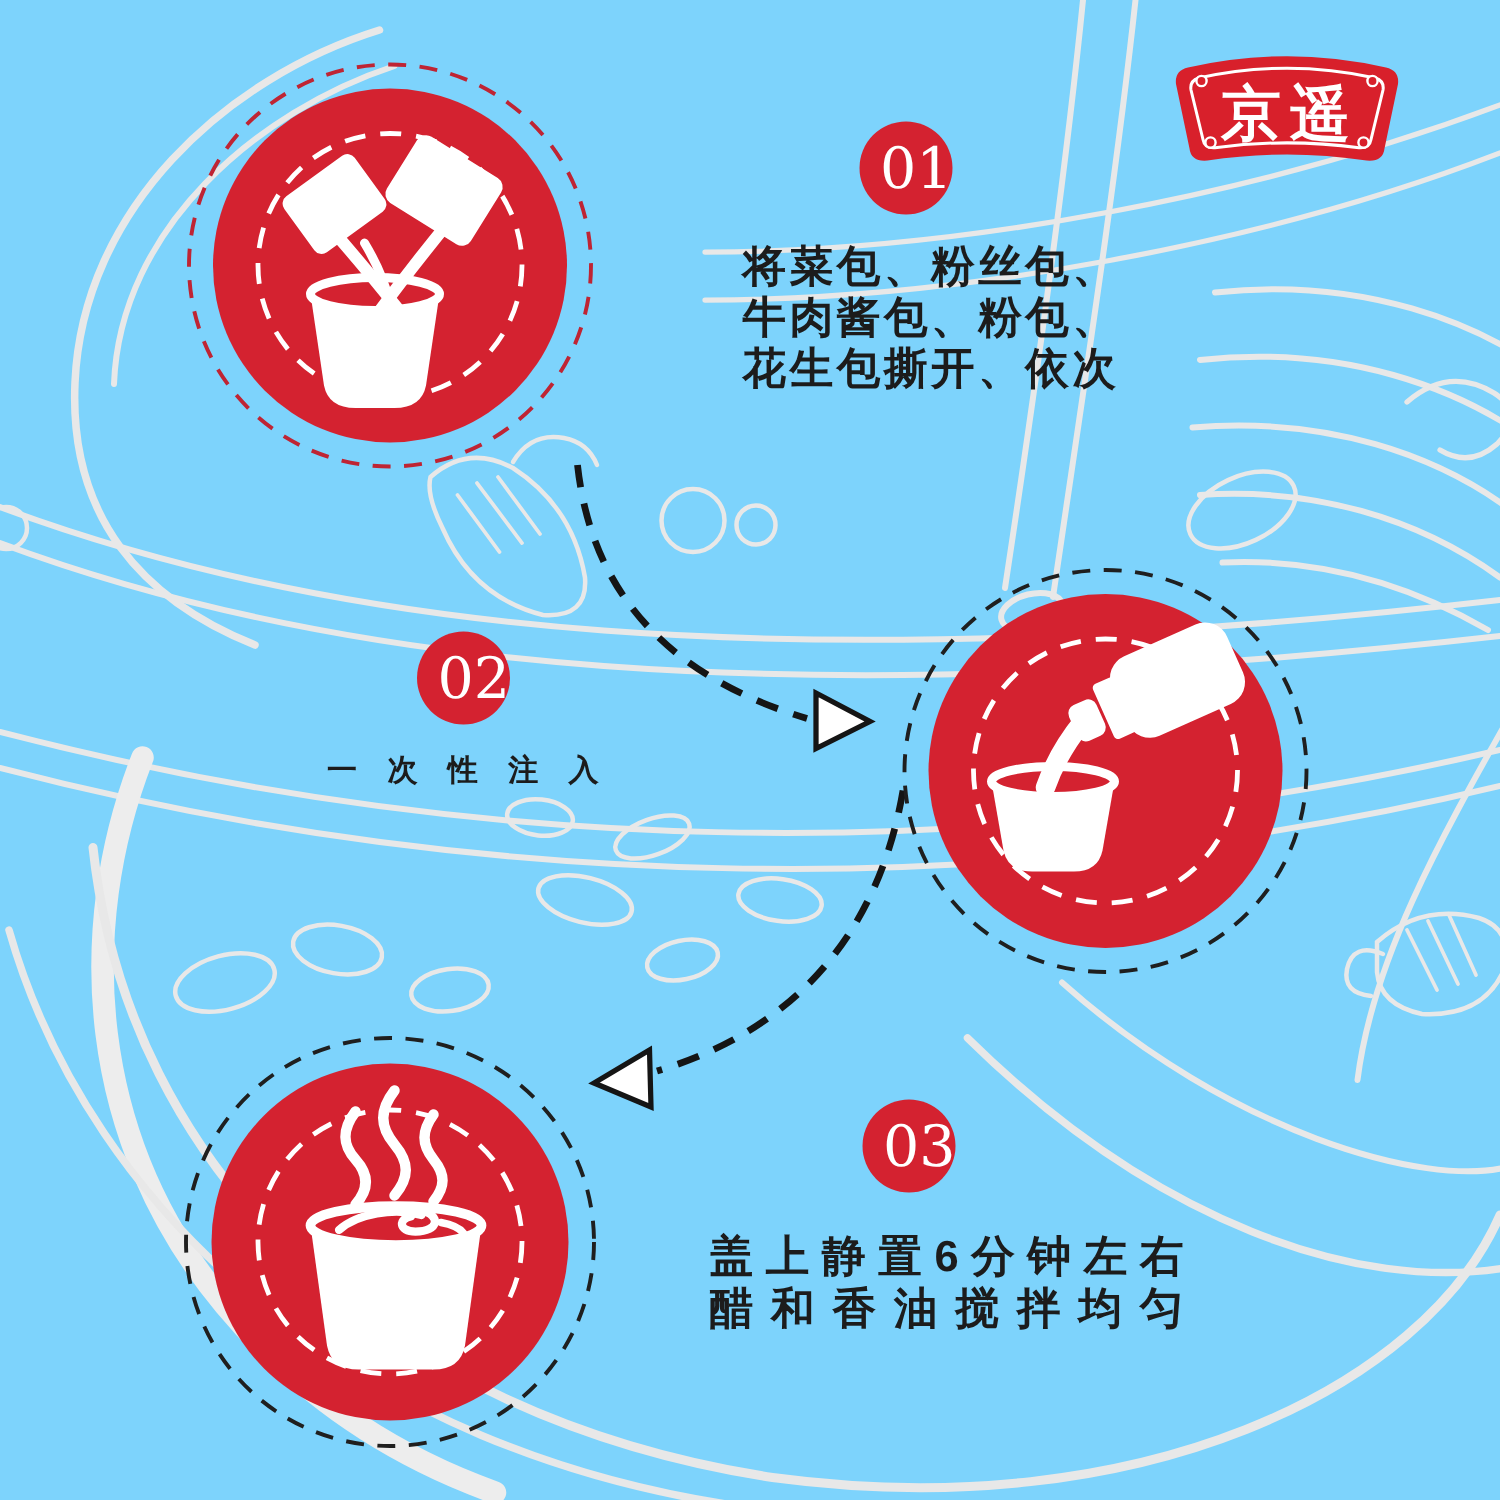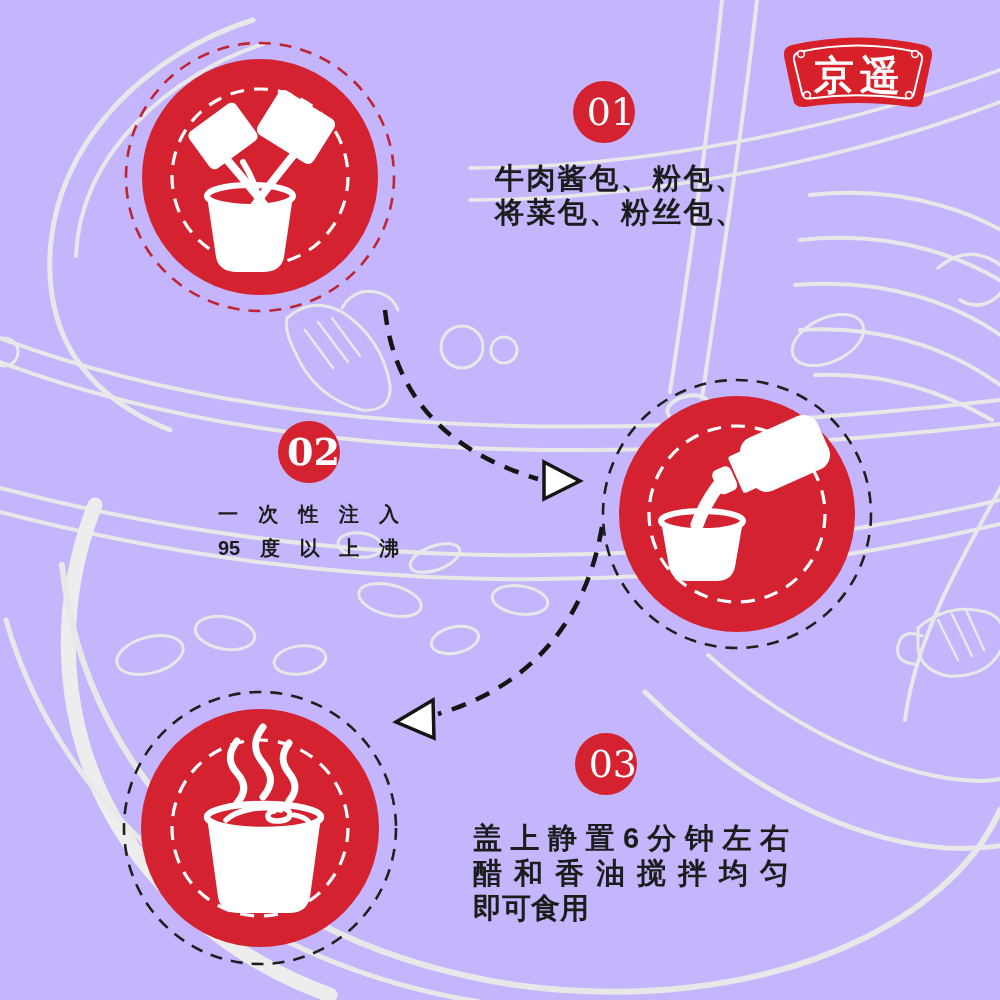--- a/index.html
+++ b/index.html
@@ -1,18 +1,18 @@
 <!DOCTYPE html>
 <html><head>
 <meta charset="utf-8">
 <style>
   html,body { margin:0; padding:0; background:#ffffff; }
   .canvas {
     position:relative; width:1000px; height:1000px; overflow:hidden;
-    background:#c4b5fd;
+    background:#7dd3fc;
     font-family:"Liberation Sans","DejaVu Sans",sans-serif;
   }
   .layer { position:absolute; left:0; top:0; }
   
   .badge {
     position:absolute; width:62px; height:62px; border-radius:50%;
     background:#d42230; color:#ffffff; text-align:right;
     font-family:"DejaVu Serif","Liberation Serif",serif;
     font-size:38px; line-height:62px; font-weight:500;
   }
@@ -129,45 +129,45 @@
       <path fill="#ffffff" d="M92,164 L101,225 Q104,240 122,240 L148,240 Q166,240 169,225 L178,164 Z"></path>
       <ellipse cx="135" cy="164" rx="43" ry="11" fill="#d42230" stroke="#ffffff" stroke-width="6"></ellipse>
       <g stroke="#ffffff" fill="none" stroke-linecap="round">
         <path d="M107,122 Q128,146 152,176" stroke-width="8"></path>
         <path d="M185,115 Q158,148 136,178" stroke-width="8"></path>
         <path d="M128,130 Q140,150 144,167" stroke-width="6"></path>
       </g>
     </svg>
 
     <div class="instr instr1">
+      <div class="ln jl">将菜包、粉丝包、</div>
       <div class="ln jl">牛肉酱包、粉包、</div>
-      <div class="ln jl">将菜包、粉丝包、</div>
+      <div class="ln jl">花生包撕开、依次</div>
     </div>
   </div>
 
   <div>
-    <div class="badge" style="left:278px; top:421px;font-weight:bold;">02</div>
+    <div class="badge" style="left:278px; top:421px;">02</div>
 
     <svg class="icon-wrap" style="left:592px; top:369px;" width="290" height="290" viewBox="0 0 290 290">
       <circle cx="145" cy="145" r="134" fill="none" stroke="#1f1f1f" stroke-width="2.6" stroke-dasharray="12 9"></circle>
       <circle cx="145" cy="145" r="118" fill="#d42230"></circle>
       <circle cx="145" cy="145" r="88" fill="none" stroke="#ffffff" stroke-width="3.2" stroke-dasharray="14 10"></circle>
       <path fill="#ffffff" d="M69,152 L77,198 Q80,212 96,212 L124,212 Q140,212 143,198 L151,152 Z"></path>
       <ellipse cx="110" cy="152" rx="41" ry="10" fill="#d42230" stroke="#ffffff" stroke-width="6"></ellipse>
       <g transform="translate(140,108) rotate(156)" fill="#ffffff">
         <rect x="-2" y="-13" width="20" height="26" rx="6"></rect>
         <rect x="-20" y="-20" width="16" height="40" rx="3"></rect>
         <rect x="-100" y="-29" width="84" height="58" rx="16"></rect>
       </g>
       <path d="M130,112 Q113,133 105,156" fill="none" stroke="#ffffff" stroke-width="13" stroke-linecap="round"></path>
     </svg>
 
     <div class="instr instr2">
       <div class="ln jl">一次性注入</div>
-      <div class="ln jl">95度以上沸</div>
     </div>
   </div>
 
   <div>
     <div class="badge" style="left:575px; top:733px;">03</div>
 
     <svg class="icon-wrap" style="left:115px; top:683px;" width="290" height="290" viewBox="0 0 290 290">
       <circle cx="145" cy="145" r="136" fill="none" stroke="#1f1f1f" stroke-width="2.6" stroke-dasharray="12 9"></circle>
       <circle cx="145" cy="145" r="119" fill="#d42230"></circle>
       <circle cx="145" cy="145" r="88" fill="none" stroke="#ffffff" stroke-width="3.2" stroke-dasharray="14 10"></circle>
@@ -181,17 +181,16 @@
       <g stroke="#ffffff" fill="none" stroke-linecap="round" stroke-width="7">
         <path d="M122,58 c-9,12 -9,22 0,32 c9,10 9,20 0,30"></path>
         <path d="M148,44 c-10,13 -10,24 0,36 c10,12 10,22 0,34"></path>
         <path d="M174,60 c-8,11 -8,20 0,30 c8,10 8,18 0,28"></path>
       </g>
     </svg>
 
     <div class="instr instr3">
       <div class="ln jl">盖上静置6分钟左右</div>
       <div class="ln jl">醋和香油搅拌均匀</div>
-      <div class="ln">即可食用</div>
     </div>
   </div>
 
 </div>
 
 </body></html>

